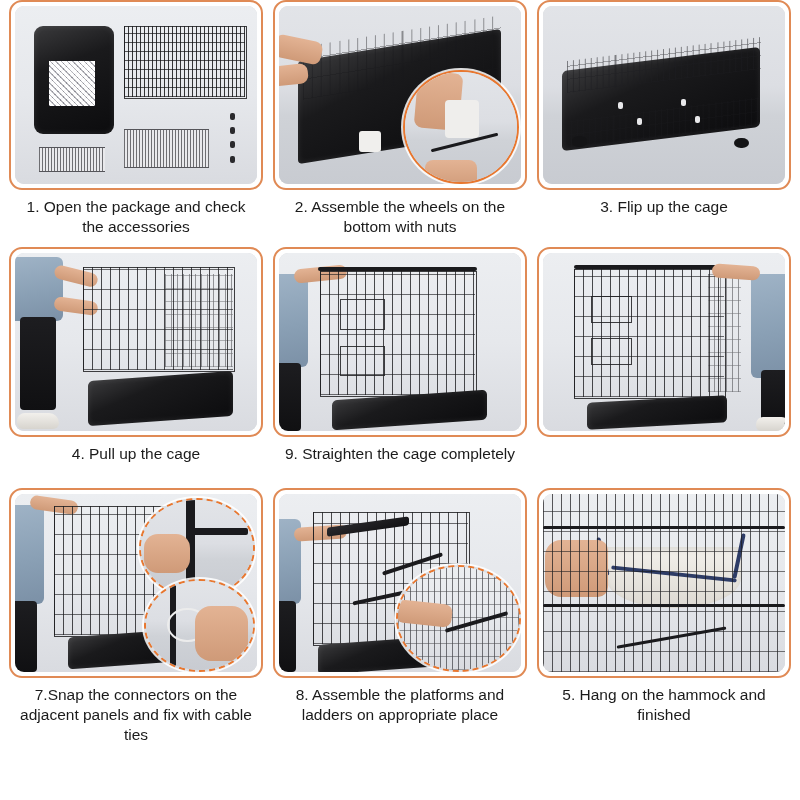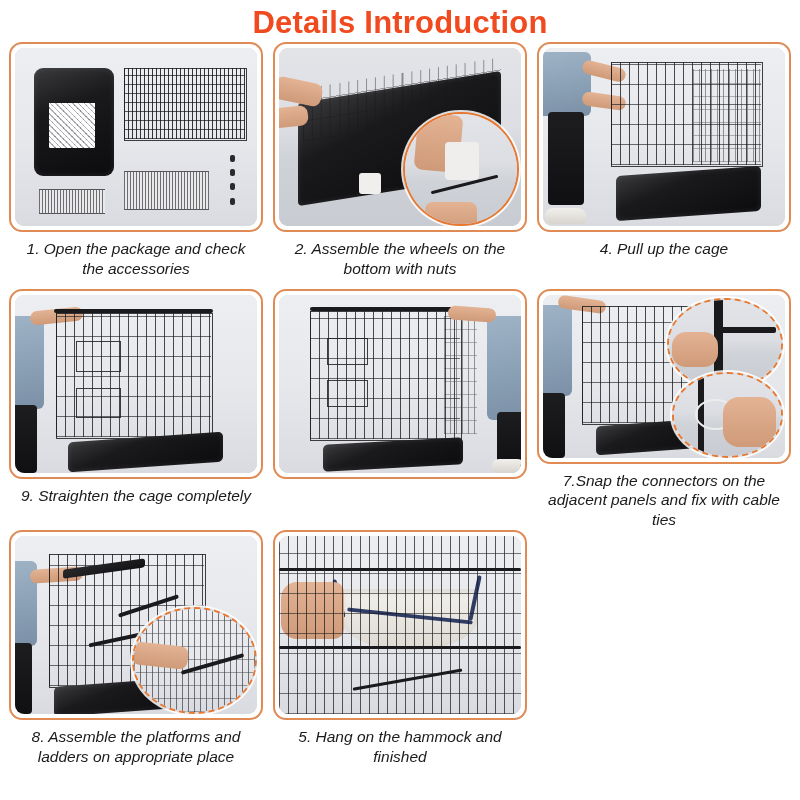--- a/index.html
+++ b/index.html
@@ -47,21 +47,20 @@
     padding: 0 4px;
     box-sizing: border-box;
   }
 
   .step-cell {
     display: flex;
     flex-direction: column;
     align-items: center;
     box-sizing: border-box;
     padding: 0 5px;
-    font-style: italic;
   }
 
   .photo-frame {
     width: 100%;
     height: 190px;
     border: 2px solid #E08A55;
     border-radius: 13px;
     background: #ffffff;
     box-sizing: border-box;
     padding: 4px;
@@ -206,21 +205,20 @@
       repeating-linear-gradient(45deg, rgba(120,120,130,0.55) 0 1px, rgba(255,255,255,0.9) 1px 4px),
       repeating-linear-gradient(-45deg, rgba(120,120,130,0.55) 0 1px, rgba(255,255,255,0.9) 1px 4px);
     background-color: #f4f4f6;
   }
 </style>
 </head>
 <body>
 
 <div id="page">
 
-  <div class="page-title">Details Introduction</div>
 
   <div class="steps-grid">
 
     <div class="step-cell">
       <div class="photo-frame">
         <div class="photo">
           <div class="bg-studio-light"></div>
 
           <div class="tray" style="left:8%;top:11%;width:33%;height:61%;border-radius:9px;"></div>
           <div class="netpatch" style="left:14%;top:31%;width:19%;height:25%;"></div>
@@ -258,20 +256,37 @@
             <div class="arm" style="left:10%;top:0%;width:40%;height:52%;transform:rotate(5deg);"></div>
             <div style="position:absolute;left:36%;top:26%;width:30%;height:34%;background:#efeeec;border-radius:4px;"></div>
             <div class="rod" style="left:22%;top:63%;width:62%;height:3px;transform:rotate(-14deg);"></div>
             <div class="arm" style="left:18%;bottom:-6%;width:46%;height:26%;"></div>
           </div>
         </div>
       </div>
       <div class="caption">2. Assemble the wheels on the bottom with nuts</div>
     </div>
 
+    <div class="step-cell">
+      <div class="photo-frame">
+        <div class="photo">
+          <div class="bg-studio"></div>
+          <div class="tray" style="left:8%;top:30%;width:82%;height:45%;transform:skewY(-7deg);"></div>
+          <div class="mesh-fine" style="left:10%;top:24%;width:80%;height:18%;transform:skewY(-7deg);opacity:.7;"></div>
+          <div class="mesh-fine" style="left:9%;top:58%;width:80%;height:16%;transform:skewY(-7deg);opacity:.45;"></div>
+          <div class="hw-dot" style="left:31%;top:54%;background:#e8e8ea;"></div>
+          <div class="hw-dot" style="left:57%;top:52%;background:#e8e8ea;"></div>
+          <div class="hw-dot" style="left:39%;top:63%;background:#e8e8ea;"></div>
+          <div class="hw-dot" style="left:63%;top:62%;background:#e8e8ea;"></div>
+          <div style="position:absolute;left:12%;top:73%;width:6%;height:6%;background:#141416;border-radius:50%;"></div>
+          <div style="position:absolute;left:79%;top:74%;width:6%;height:6%;background:#141416;border-radius:50%;"></div>
+        </div>
+      </div>
+      <div class="caption">3. Flip up the cage</div>
+    </div>
 
     <div class="step-cell">
       <div class="photo-frame">
         <div class="photo">
           <div class="bg-studio-light"></div>
 
           <div class="denim" style="left:-2%;top:2%;width:22%;height:36%;"></div>
           <div class="pants" style="left:2%;top:36%;width:15%;height:52%;"></div>
           <div class="shoe" style="left:1%;bottom:1%;width:17%;height:9%;"></div>
           <div class="arm" style="left:16%;top:9%;width:18%;height:8%;transform:rotate(14deg);"></div>

